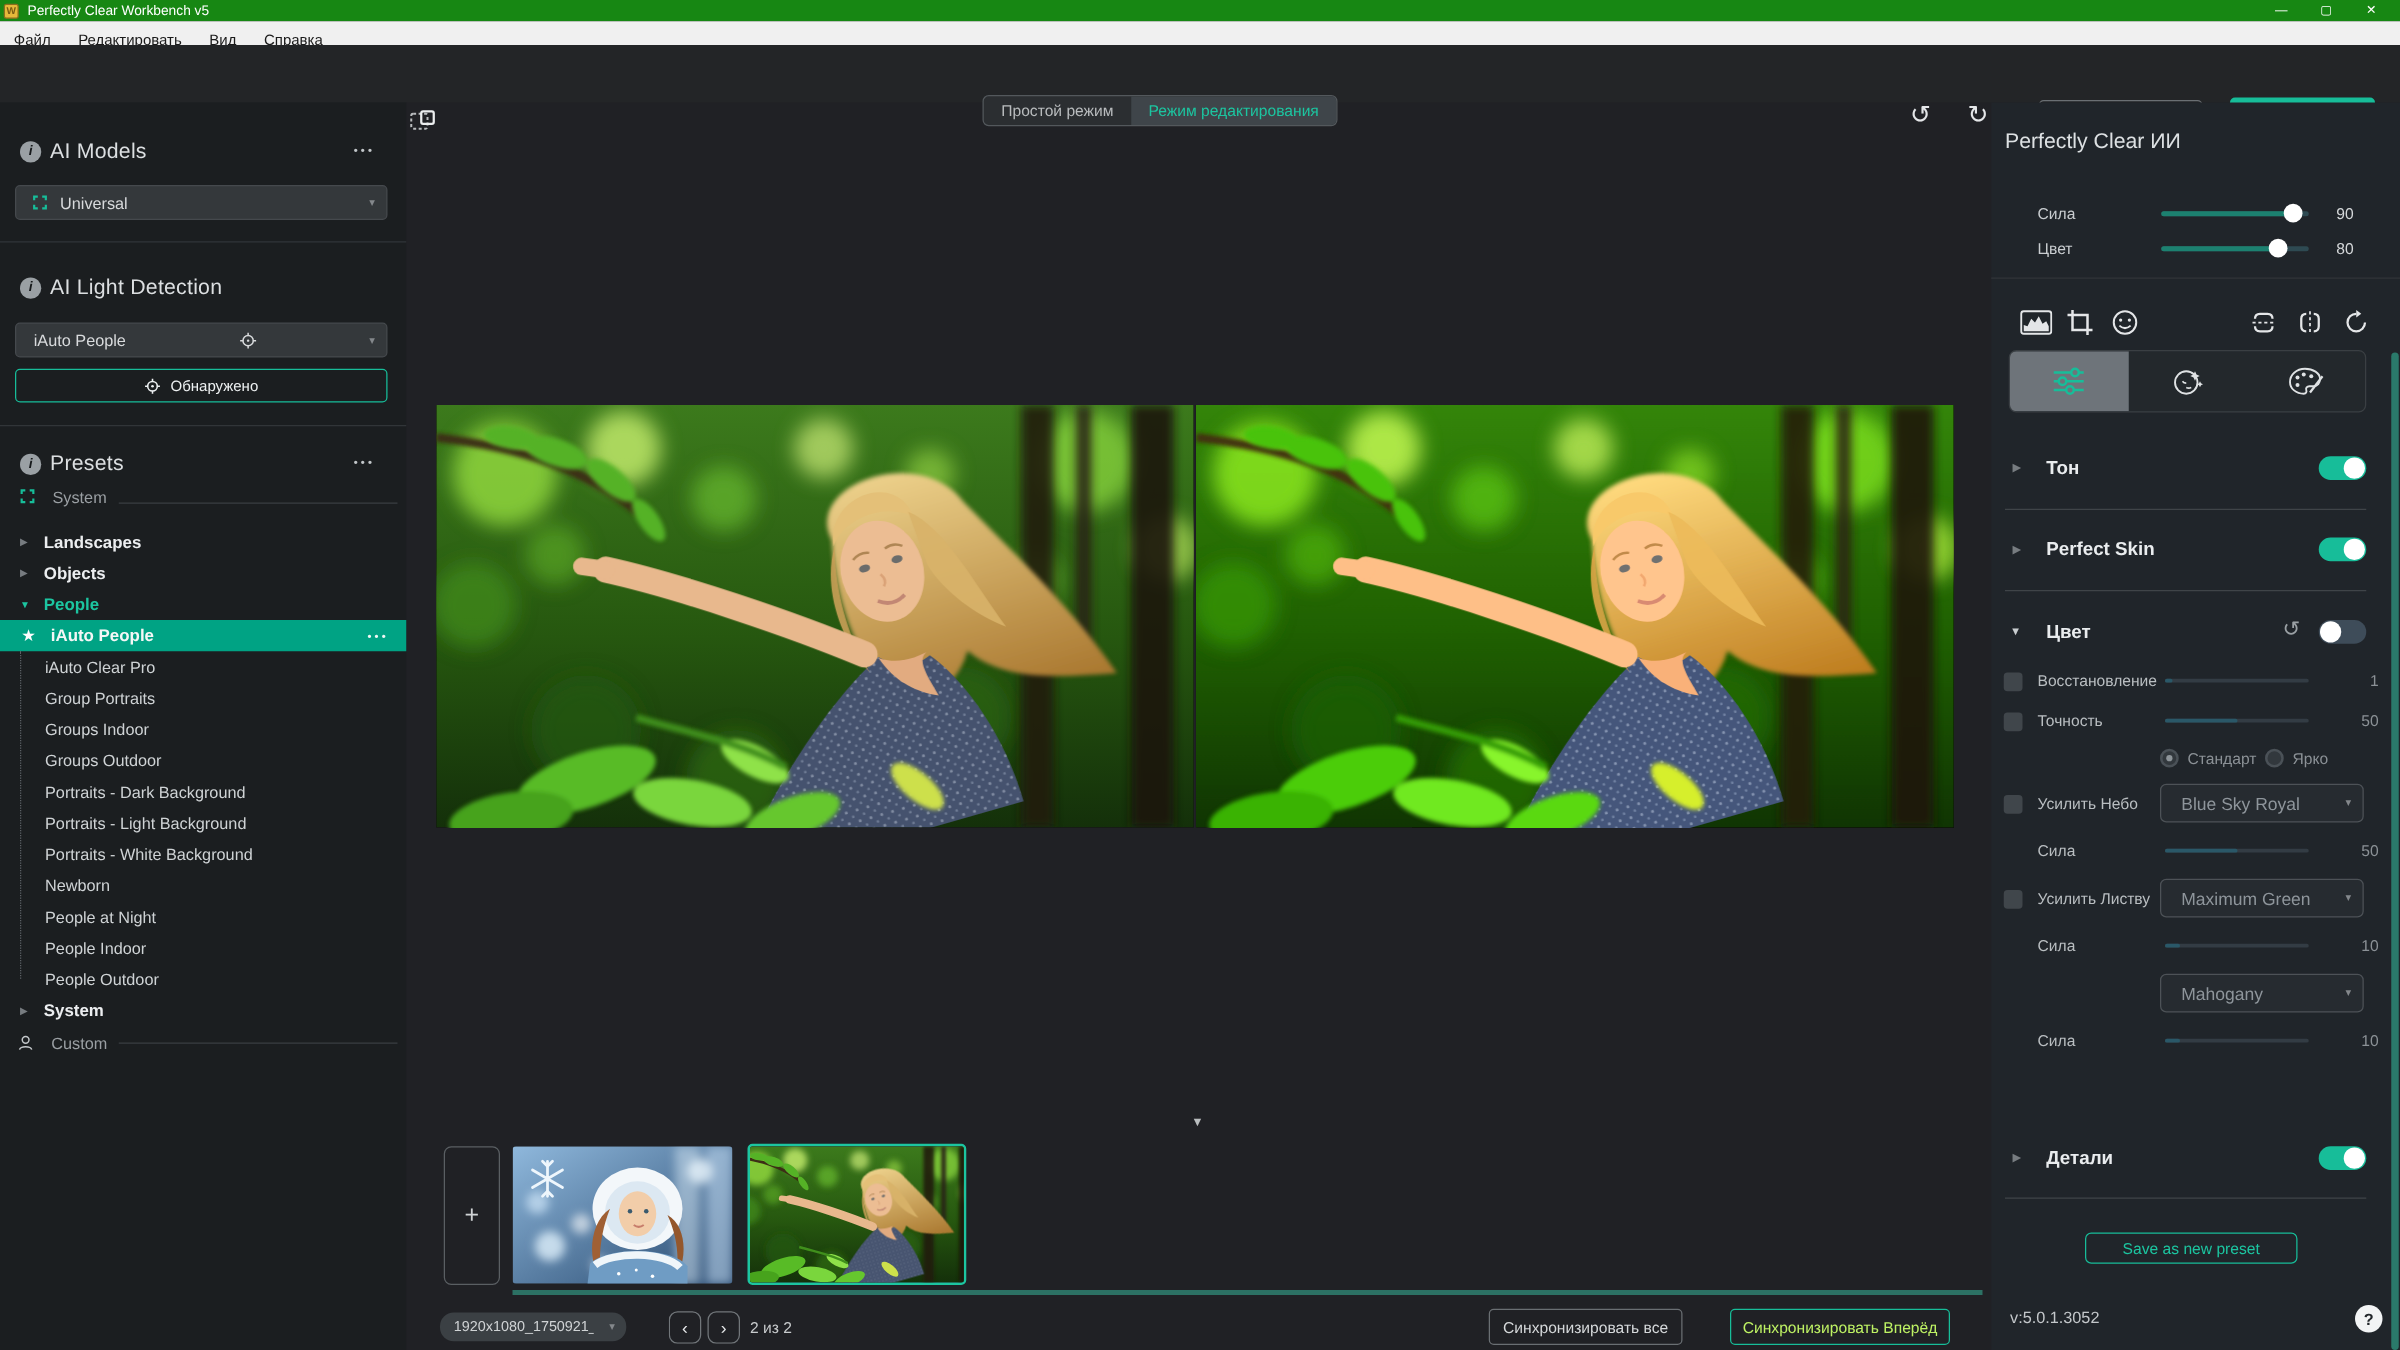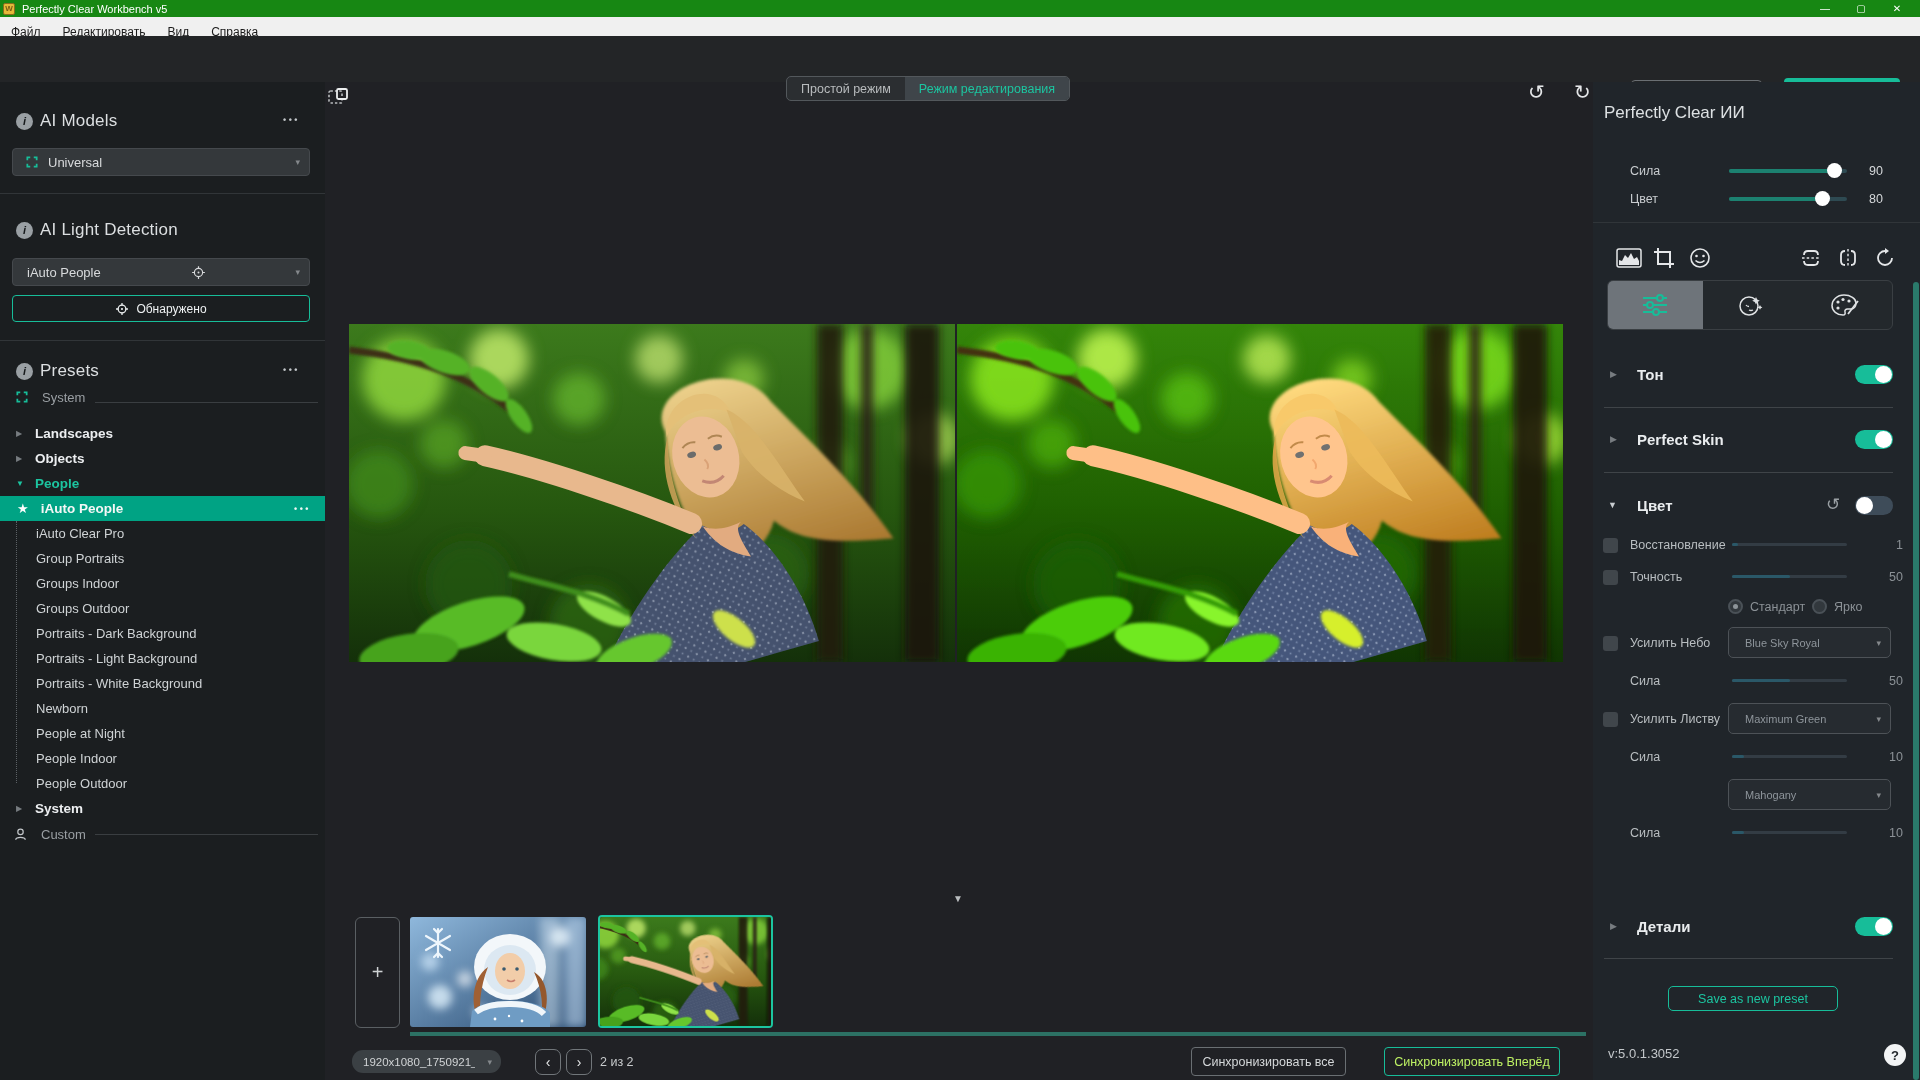--- a/index.html
+++ b/index.html
@@ -96,21 +96,21 @@
   .sec-label { position:absolute; color:#e9ecee; font-size:15px; font-weight:bold; }
   .toggle { position:absolute; width:38px; height:19px; border-radius:10px; }
   .toggle.on { background:#17bd99; } .toggle.off { background:#3e4c59; }
   .tg-knob { position:absolute; top:1px; width:17px; height:17px; border-radius:50%; background:#fff; }
   .toggle.on .tg-knob { right:1px; } .toggle.off .tg-knob { left:1px; }
   .chk { position:absolute; left:1603px; width:15px; height:15px; background:#40464b; border-radius:3px; }
   .ck-label { position:absolute; left:1630px; color:#b9bec1; font-size:12.5px; }
   .dim-val { position:absolute; width:30px; text-align:right; color:#8b9196; font-size:12.5px; }
   .rp-select { position:absolute; left:1728px; width:163px; height:31px; border:1px solid #4d5257; border-radius:5px;
     display:flex; align-items:center; background:#262b30; }
-  .rp-select .lbl { color:#8e959b; font-size:11px; margin-left:16px; }
+  .rp-select .lbl { color:#8e959b; font-size:14px; margin-left:16px; }
   .radio { position:absolute; width:15px; height:15px; border-radius:50%; background:#32383d; border:2px solid #4a5157; }
   .radio .dot { position:absolute; left:3px; top:3px; width:5px; height:5px; border-radius:50%; background:#8d9499; }
   .radio-lbl { position:absolute; color:#8b9196; font-size:12.5px; }
   .reset-ico { position:absolute; color:#9aa0a4; font-size:17px; }
   .btn-preset { position:absolute; left:1668px; top:986px; width:170px; height:25px; border:1px solid #17bd99;
     border-radius:5px; color:#1cc5a0; font-size:12.5px; display:flex; align-items:center; justify-content:center; }
   .version { position:absolute; left:1608px; top:1046px; color:#c3c7ca; font-size:13px; }
   .helpbtn { position:absolute; left:1884px; top:1044px; width:22px; height:22px; border-radius:50%; background:#f2f4f5;
     color:#23282c; font-weight:bold; font-size:13px; display:flex; align-items:center; justify-content:center; }
   .vscroll { position:absolute; left:1913px; top:282px; width:6px; height:798px; background:#2a7a6b; border-radius:3px; }

